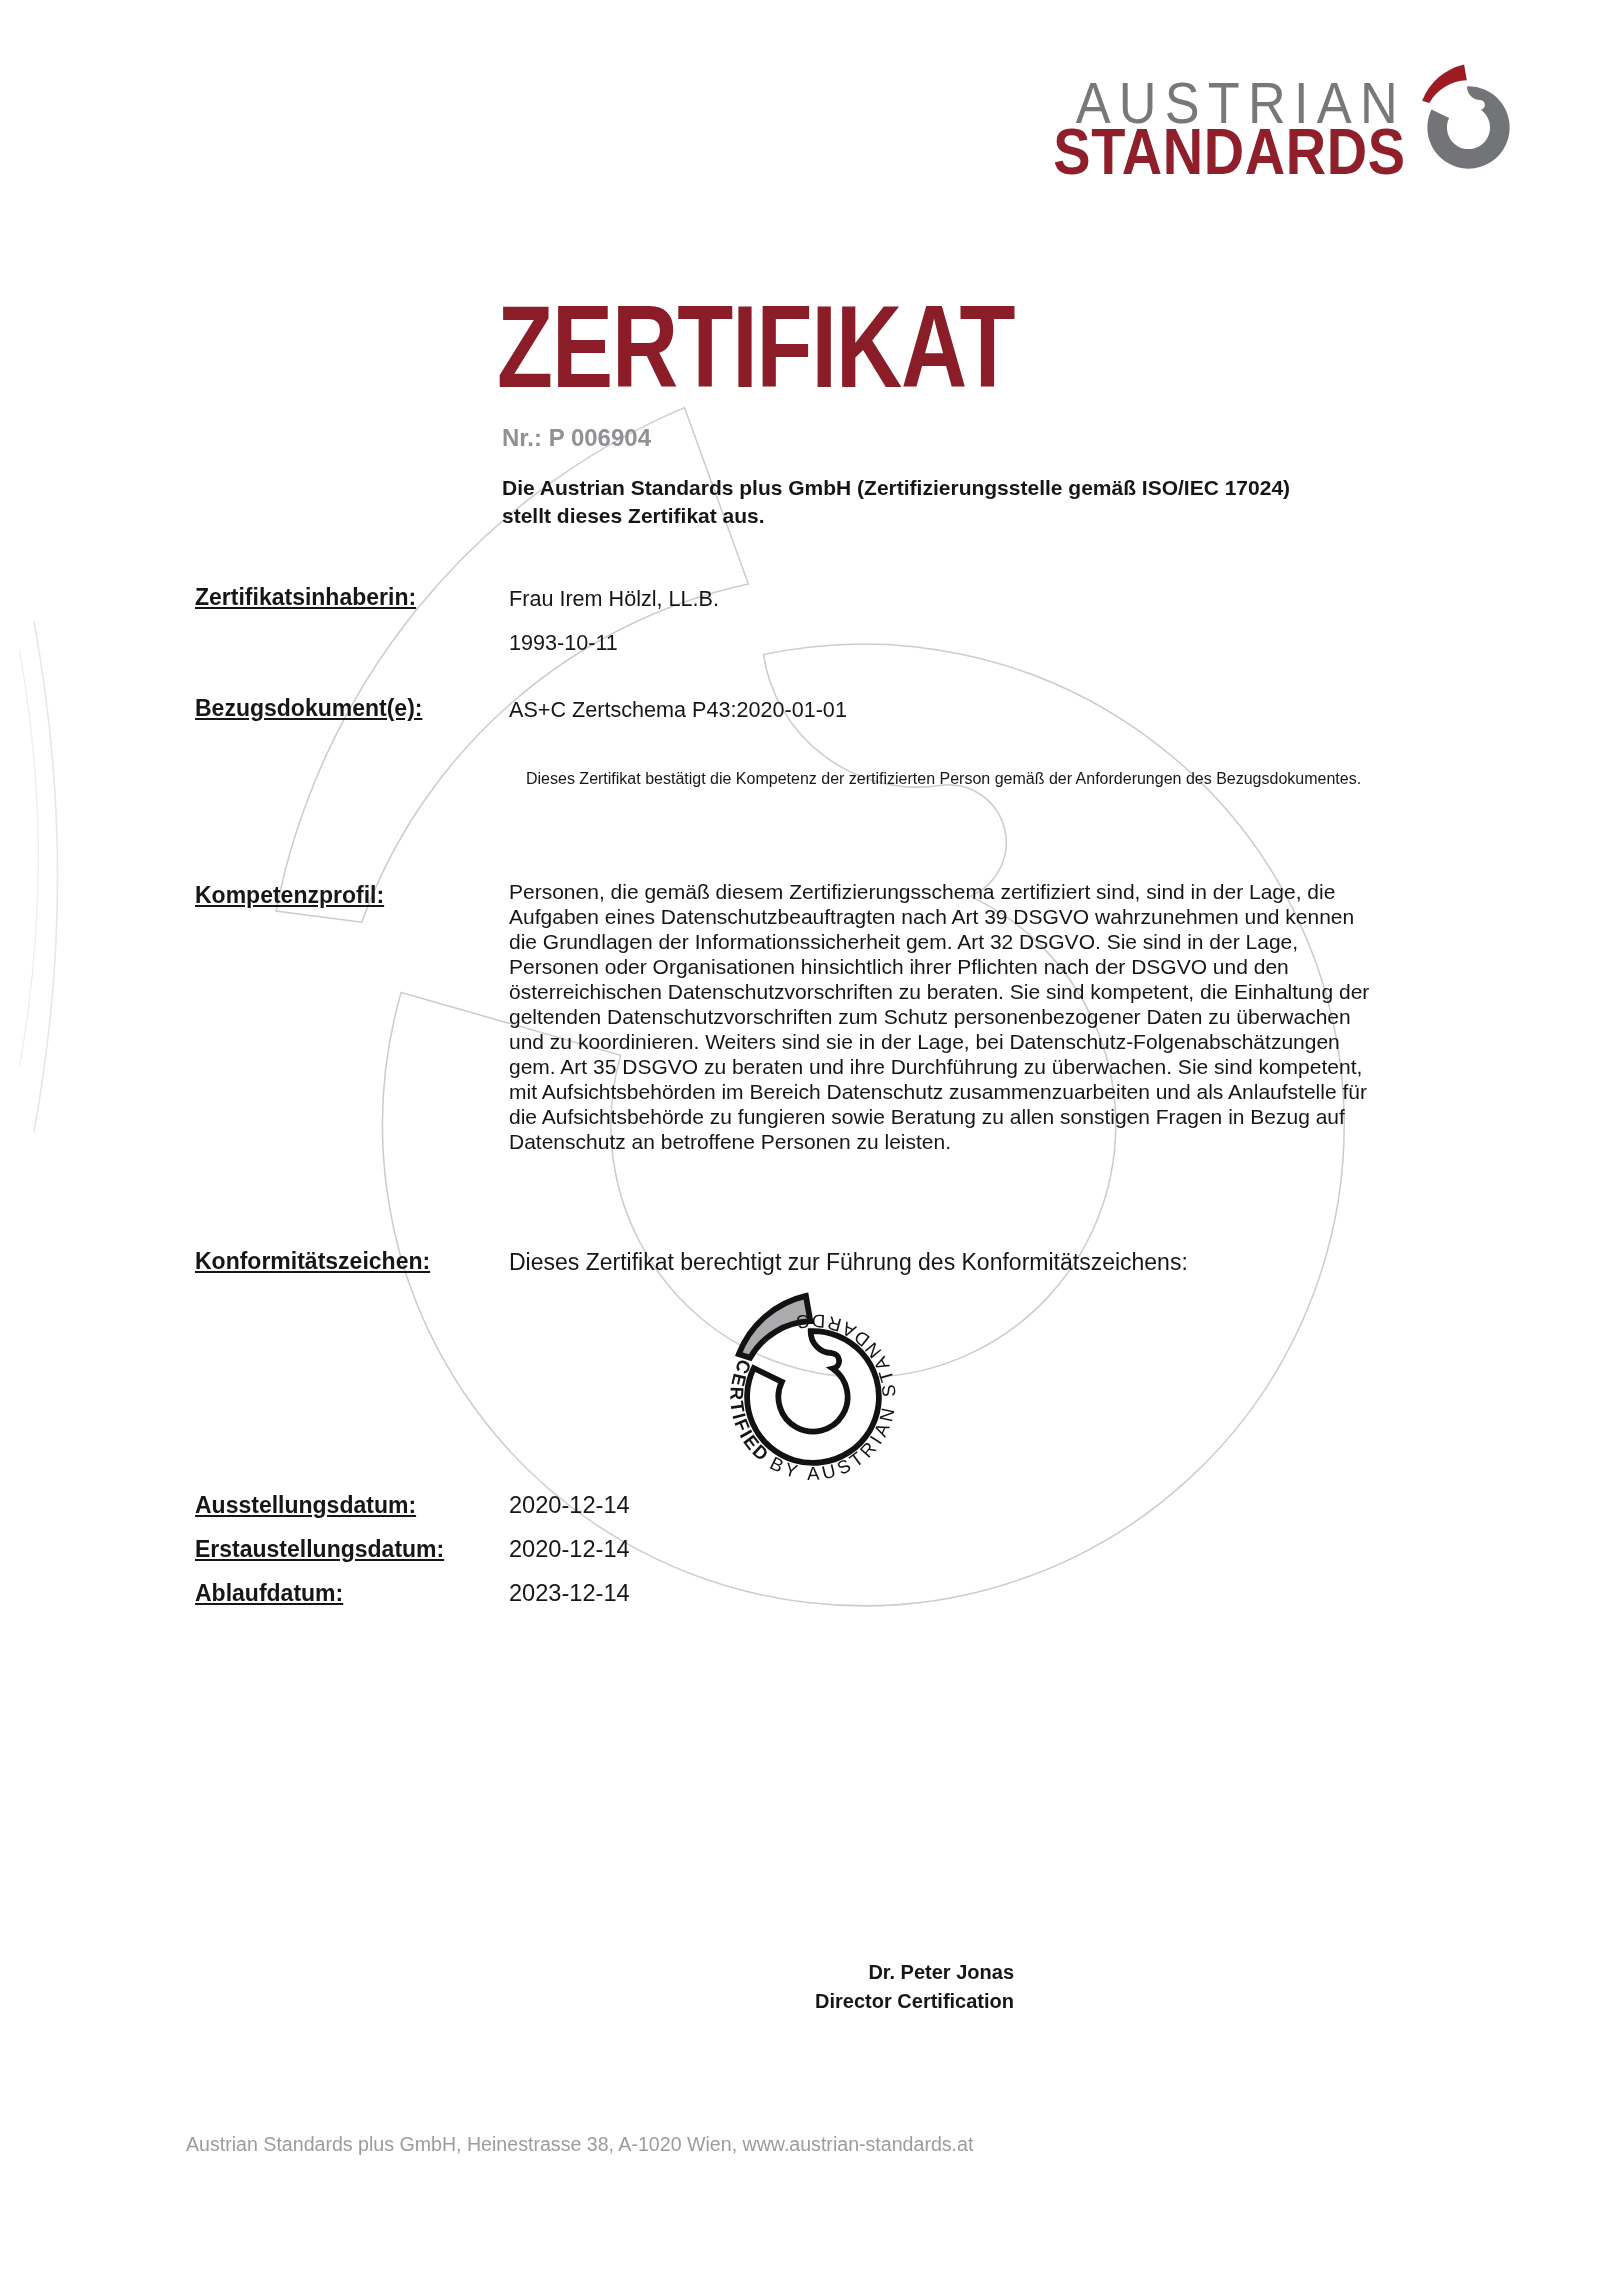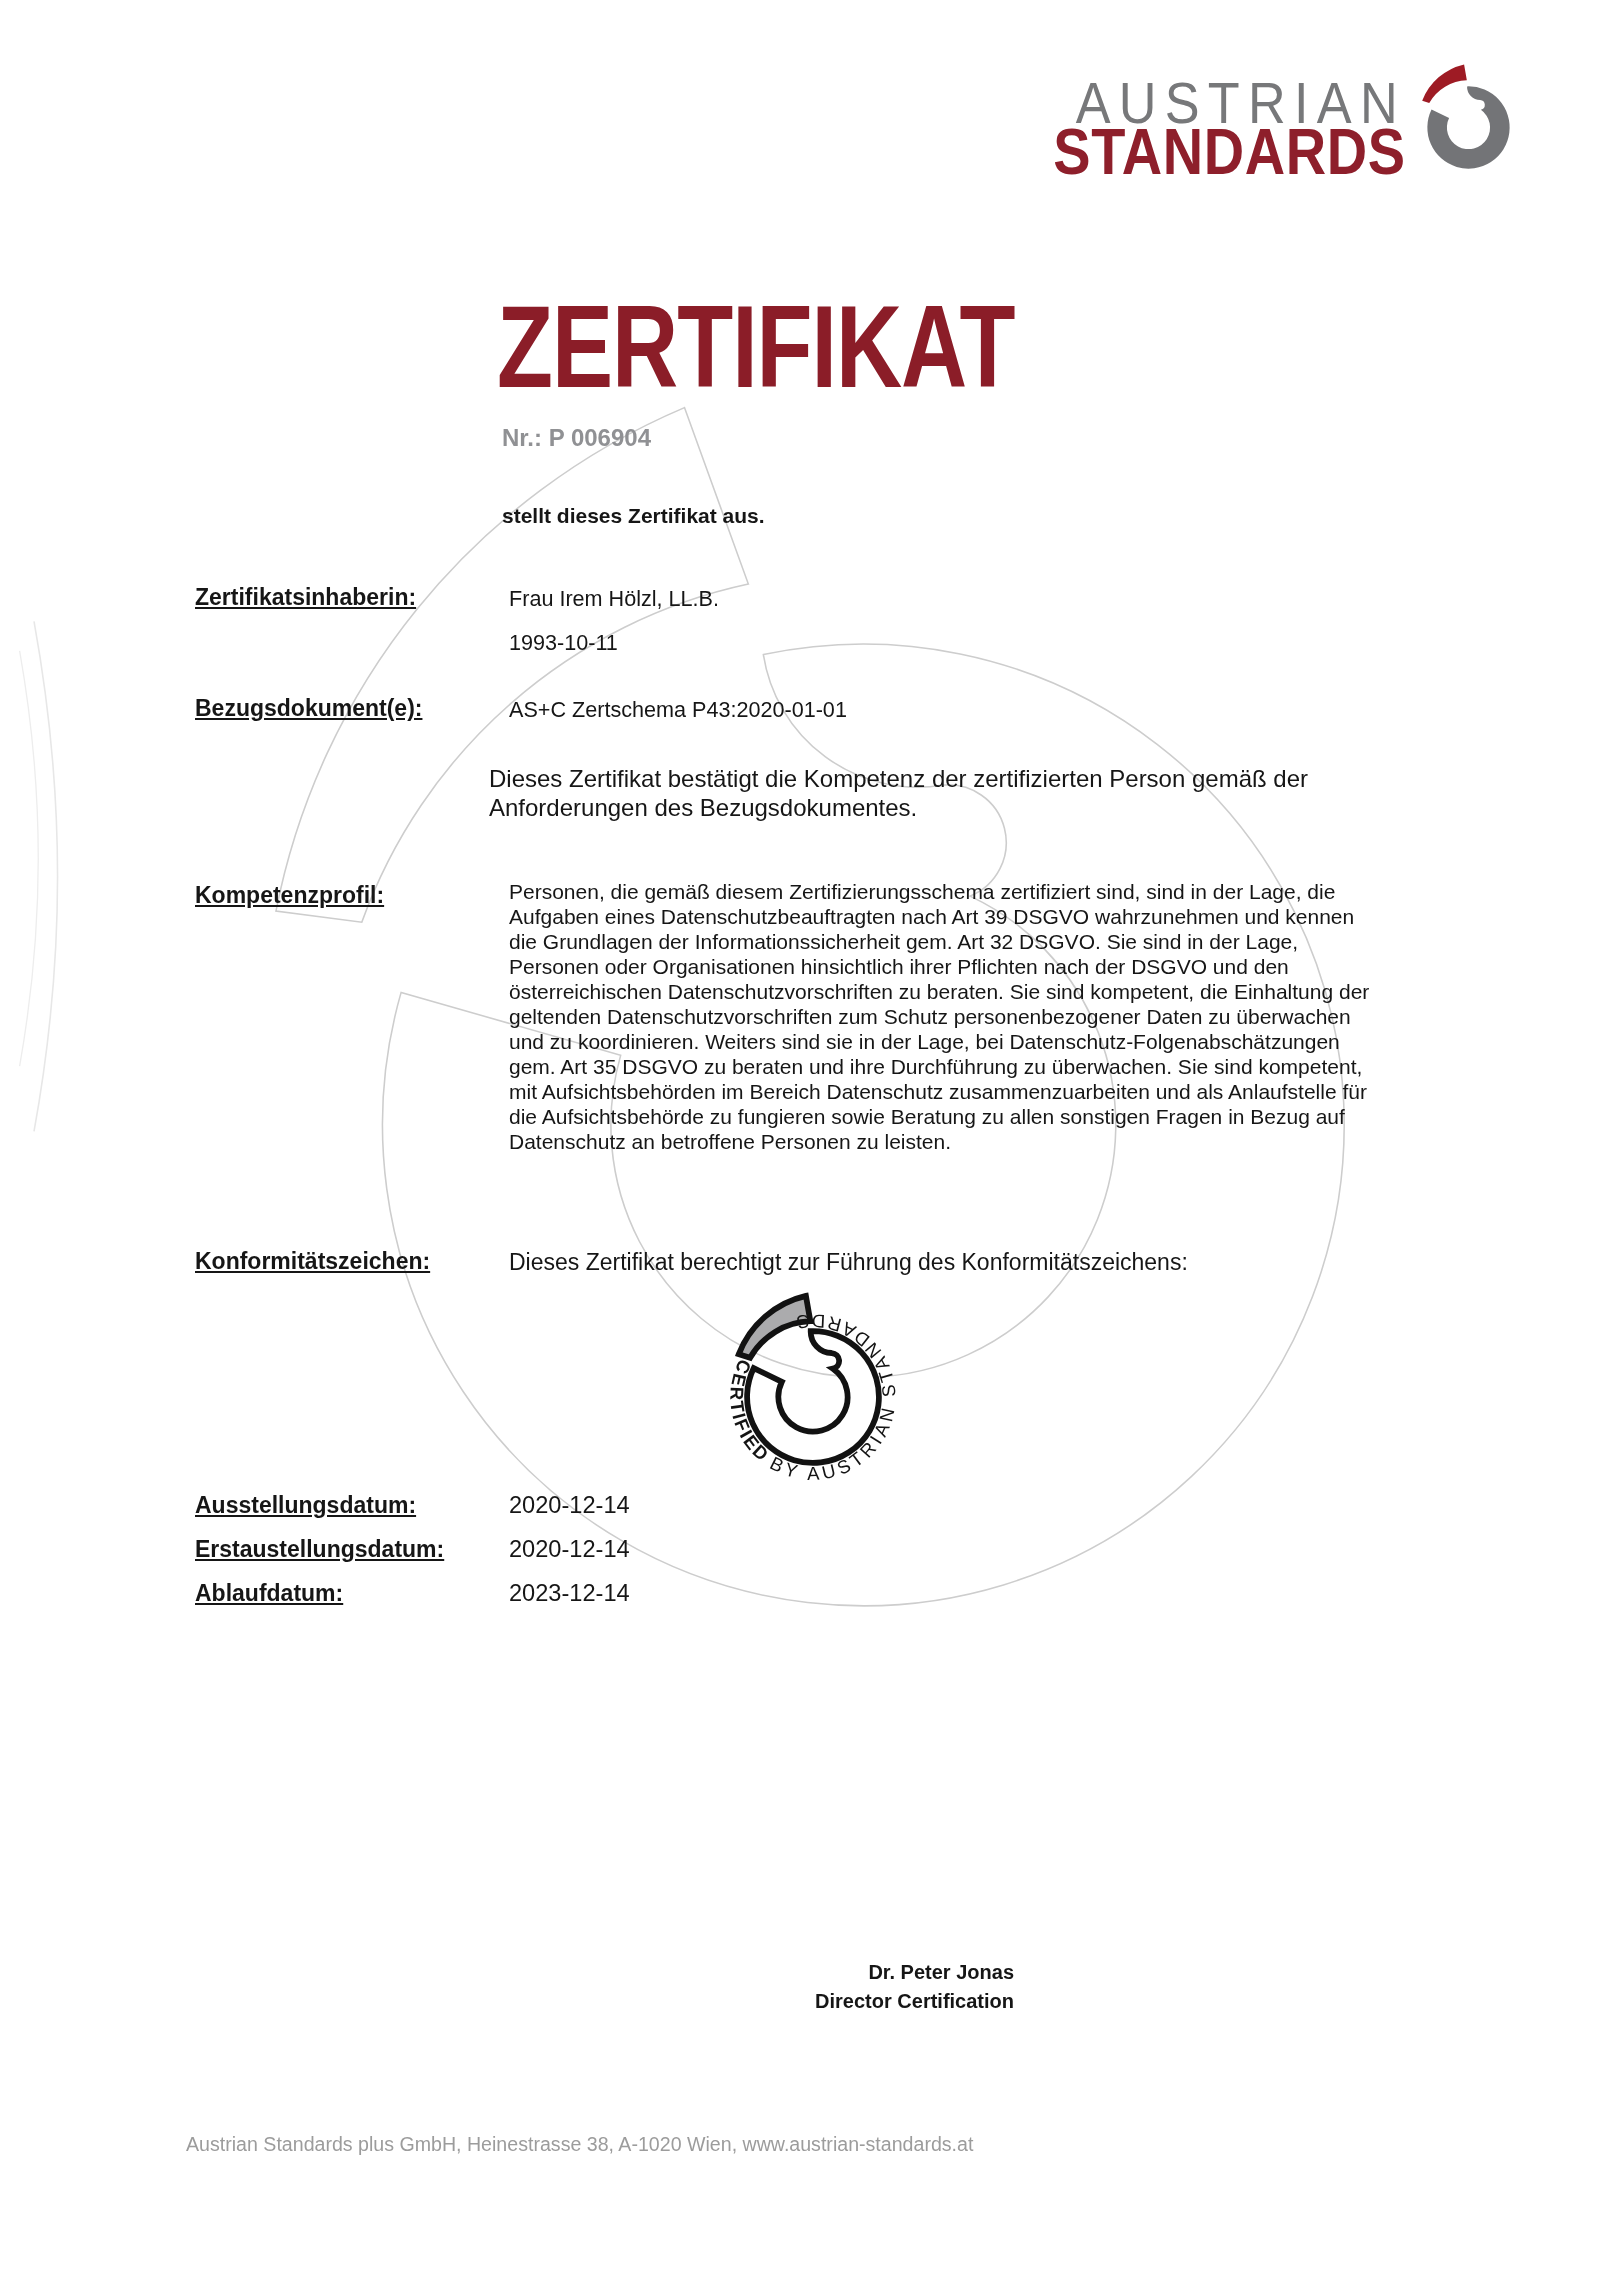--- a/index.html
+++ b/index.html
@@ -54,21 +54,21 @@
   }
 
   
   .flabel{
     left:195px;
     font-size:23px;font-weight:700;
     white-space:nowrap;
     text-decoration:underline;
   }
   .fvalue{left:509px;font-size:21.6px;line-height:29px;}
-  .para{left:489px;font-size:24px;line-height:29px;width:870px;}
+  .para{left:526px;font-size:16px;line-height:29px;width:870px;}
   .kprofile{left:509px;top:879px;width:867px;font-size:21px;line-height:25px;}
   .dateval{left:509px;font-size:23.6px;}
 
   
   .cmark{left:710px;top:1294px;}
   .cmark text{
     font-family:"Liberation Sans", sans-serif;
     font-size:27px;letter-spacing:6px;fill:#141414;
   }
   .cmark .bold{font-weight:700;letter-spacing:3px;}
@@ -110,21 +110,21 @@
   <svg class="abs brand-icon" width="121" height="121" viewBox="0 0 200 200">
     <g transform="translate(100,100) scale(0.85) translate(-100,-100)">
       <use href="#as-ring" fill="var(--c-icon-gray,#737477)"></use>
       <use href="#as-wedge" fill="var(--c-wedge-red,#9e1b24)"></use>
     </g>
   </svg>
 
   <div class="abs doc-title">ZERTIFIKAT</div>
   <div class="abs cert-number">Nr.: P 006904</div>
   <div class="abs issuer">
-    <br>
+    <span>Die Austrian Standards plus GmbH (Zertifizierungsstelle gemäß ISO/IEC 17024)</span><br>
     <span>stellt dieses Zertifikat aus.</span>
   </div>
 
   <div class="abs flabel" style="top:584px">Zertifikatsinhaberin:</div>
   <div class="abs fvalue" style="top:584px">Frau Irem Hölzl, LL.B.</div>
   <div class="abs fvalue" style="top:628px">1993-10-11</div>
 
   <div class="abs flabel" style="top:695px">Bezugsdokument(e):</div>
   <div class="abs fvalue" style="top:695px;width:890px">
     <span>AS+C Zertschema P43:2020-01-01 </span><em></em><br>

